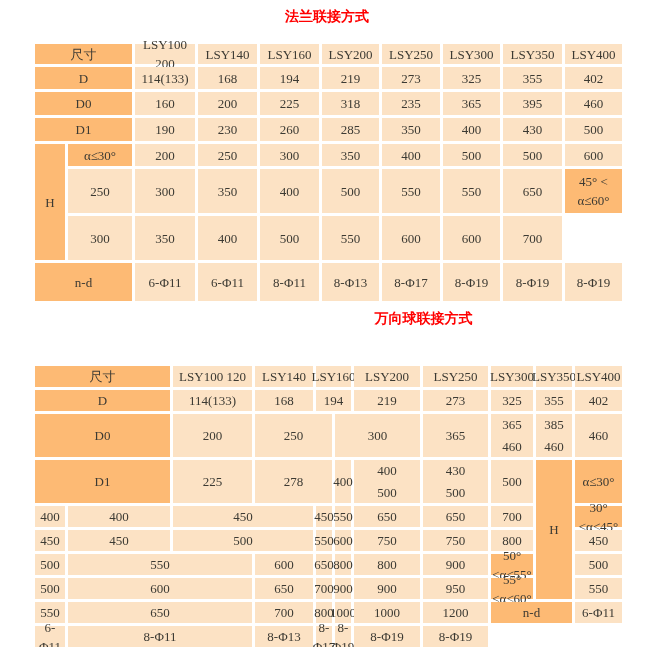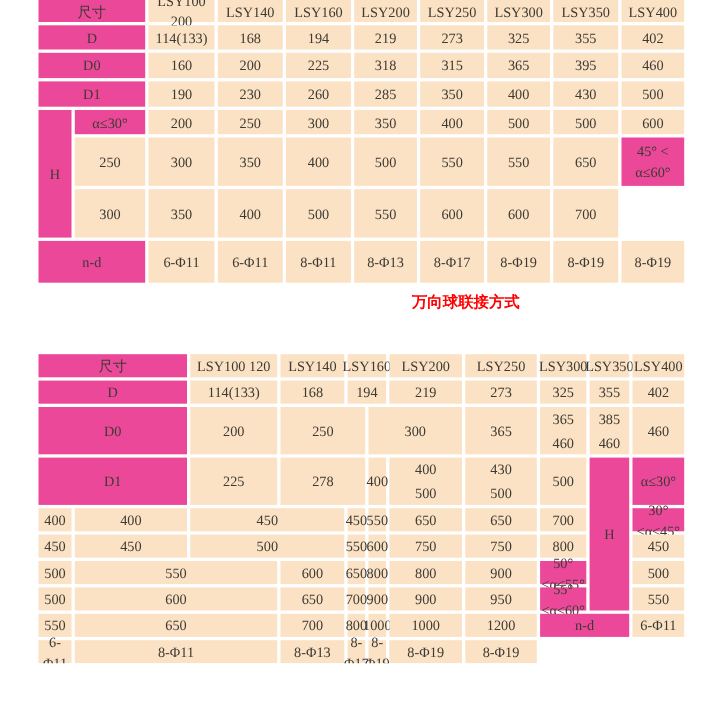--- a/index.html
+++ b/index.html
@@ -8,33 +8,34 @@
   .title1{padding:8px 0 18px 0;}
   .title2{padding:9px 0 38px 146px;margin-left:47px;}
   .tblwrap{padding-left:35px;}
   .grid{display:grid;gap:3px;background:#ffffff;}
   .g1{grid-template-columns:30px 64px 60px 59px 59px 57px 58px 57px 59px 57px;
       grid-template-rows:20px 22px 23px 23px 22px 44px 44px 38px;}
   .g2{grid-template-columns:30px 102px 79px 58px 16px 16px 66px 65px 42px 36px 47px;
       grid-template-rows:21px 21px 43px 43px 21px 21px 21px 21px 21px 21px;}
   .cell{display:flex;align-items:center;justify-content:center;font-size:13px;
         text-align:center;white-space:pre-line;line-height:19px;}
-  .dark{background:#ec4899;}
+  .dark{background:#fdba74;}
   .light{background:#fce2c4;}
   .lab2{grid-column:span 2;}
   .sp2{grid-column:span 2;}
   .hcell3{grid-row:span 3;}
   .hcell5{grid-row:span 5;}
   .stack{line-height:22px;}
 </style>
 </head>
 <body>
 
 <div class="page">
 
+  <div class="title title1">法兰联接方式</div>
 
   <div class="tblwrap">
     <div class="grid g1">
 
       <div class="cell dark lab2">尺寸</div>
       <div class="cell light">LSY100 200</div>
       <div class="cell light">LSY140</div>
       <div class="cell light">LSY160</div>
       <div class="cell light">LSY200</div>
       <div class="cell light">LSY250</div>
@@ -50,21 +51,21 @@
       <div class="cell light">273</div>
       <div class="cell light">325</div>
       <div class="cell light">355</div>
       <div class="cell light">402</div>
 
       <div class="cell dark lab2">D0</div>
       <div class="cell light">160</div>
       <div class="cell light">200</div>
       <div class="cell light">225</div>
       <div class="cell light">318</div>
-      <div class="cell light">315</div>
+      <div class="cell light">235</div>
       <div class="cell light">365</div>
       <div class="cell light">395</div>
       <div class="cell light">460</div>
 
       <div class="cell dark lab2">D1</div>
       <div class="cell light">190</div>
       <div class="cell light">230</div>
       <div class="cell light">260</div>
       <div class="cell light">285</div>
       <div class="cell light">350</div>

